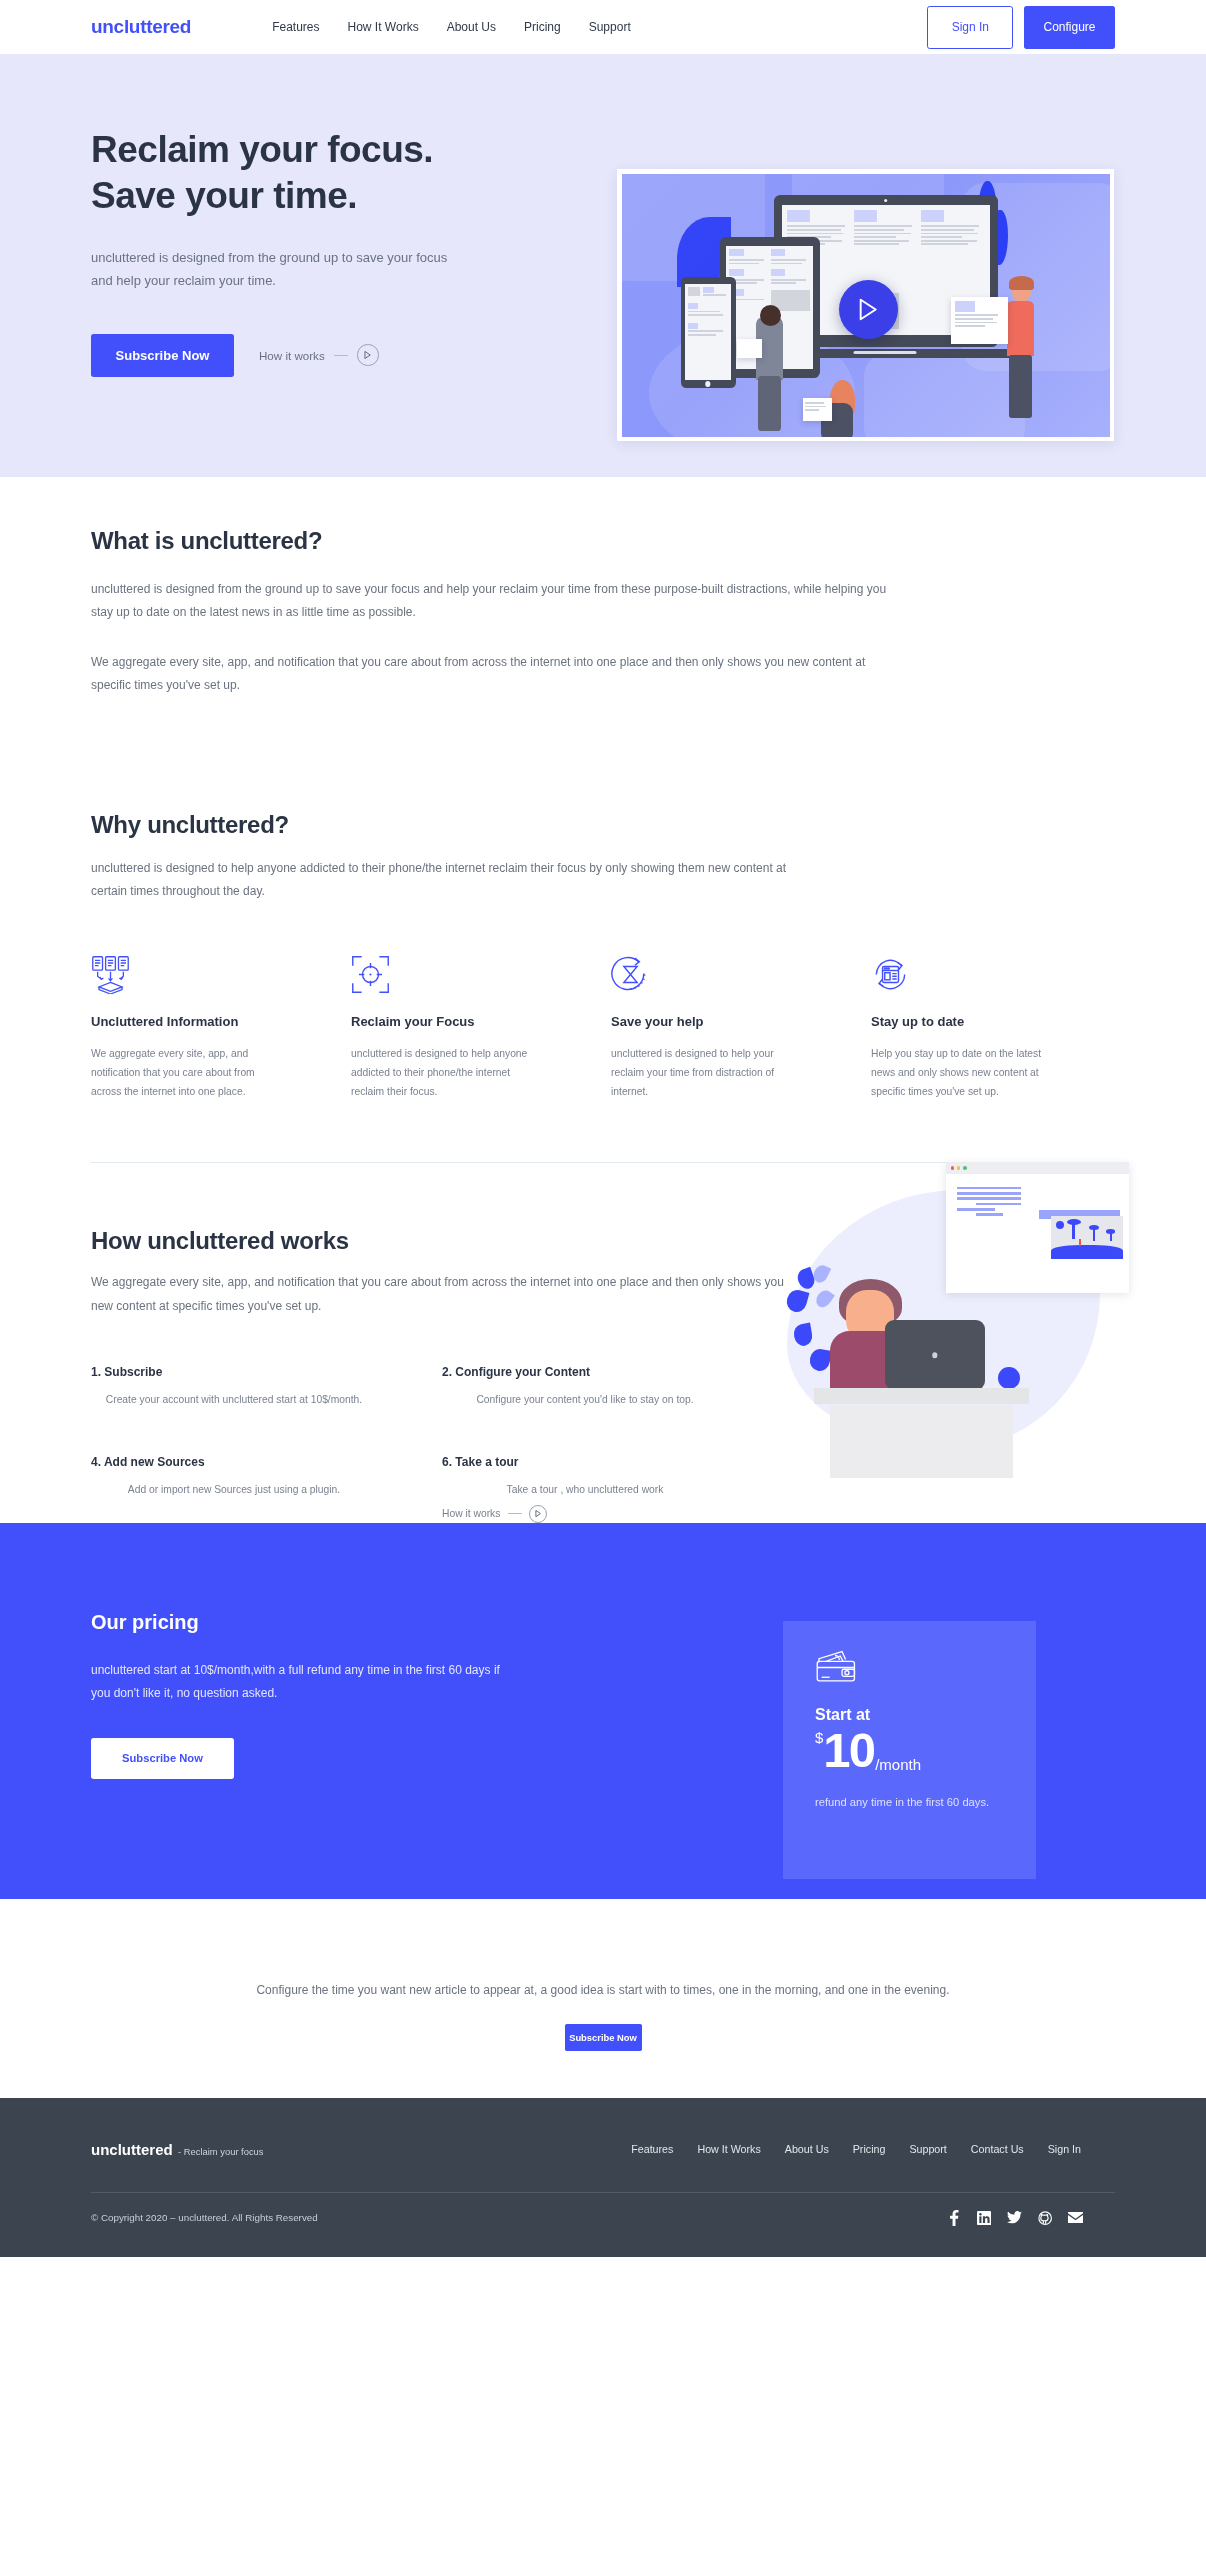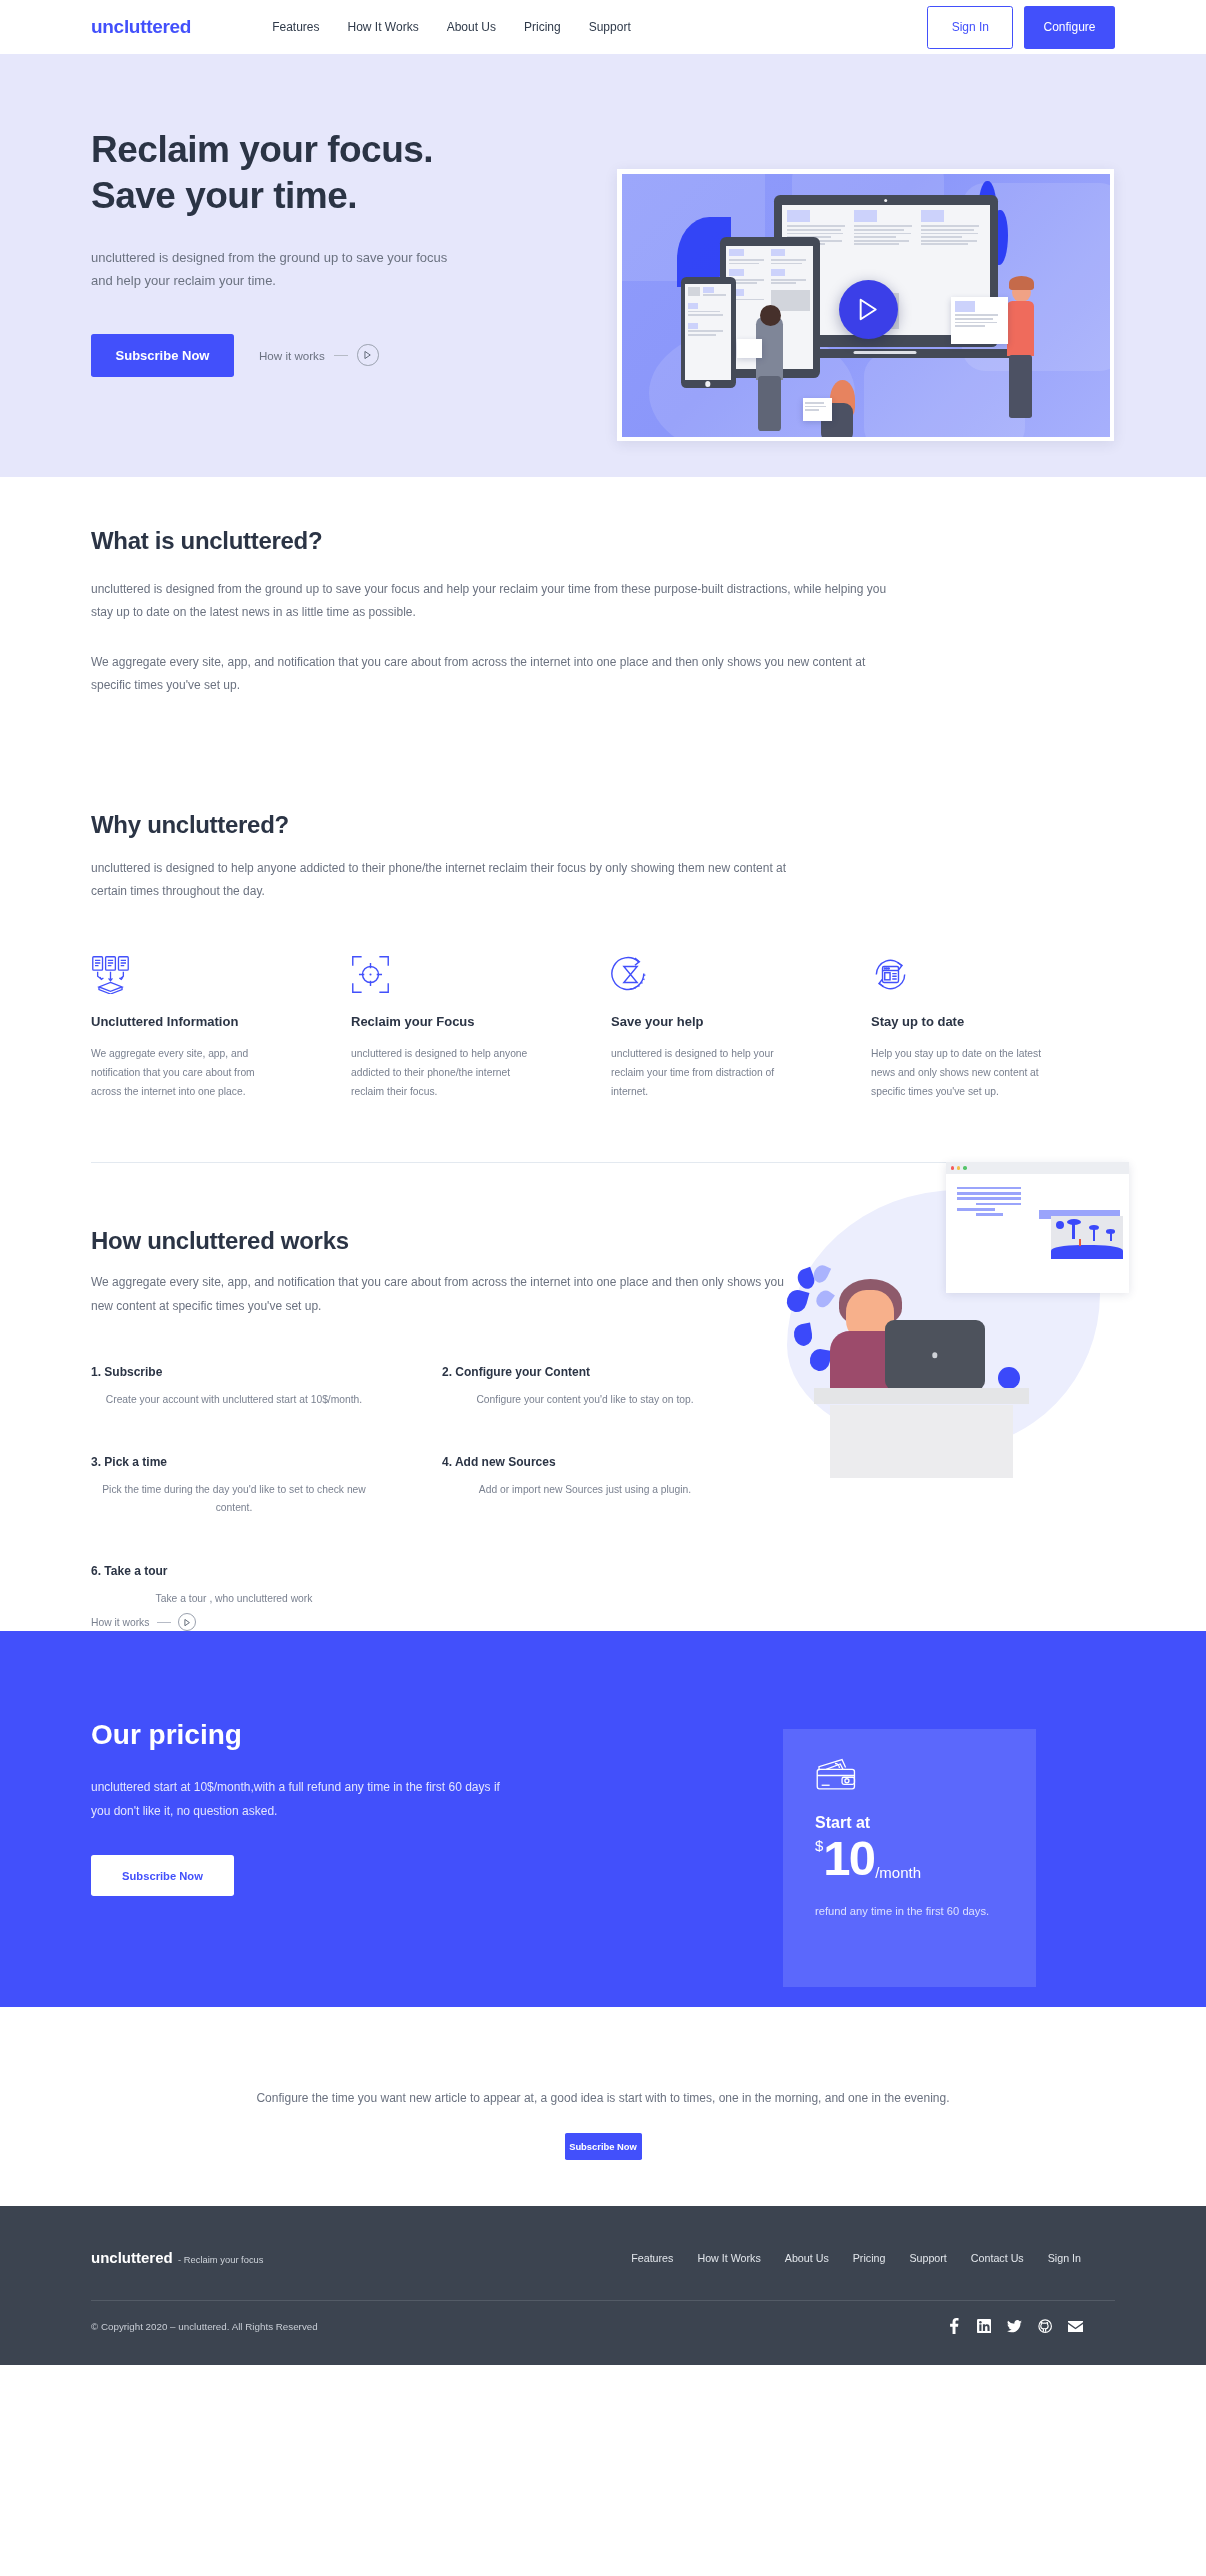--- a/index.html
+++ b/index.html
@@ -213,21 +213,21 @@
   .ha2-leaf{position:absolute;background:#3b49fa;border-radius:50% 0 50% 50%;}
 
   
   .pricing {
     background: #4250FB;
     height: 376px;
     position: relative;
     padding: 0 91px;
   }
   .pricing-left { padding-top: 88px; width: 483px; }
-  .pricing h2 { font-size: 28px; color:#ffffff; font-weight: bold; }
+  .pricing h2 { font-size: 20px; color:#ffffff; font-weight: bold; }
   .pricing p { margin-top: 25px; font-size: 12px; line-height:1.95; color:#E4E6FE; max-width: 421px; }
   .btn-white {
     margin-top: 32px; width: 143px; height: 41px;
     background:#ffffff; color:#4250FB; border:none; border-radius:2.7px;
     font-size:11.2px; font-weight:bold; cursor:pointer;
     font-family:"Liberation Sans", sans-serif;
   }
   .price-card {
     position:absolute; left:783px; top:98px;
     width: 253px; height: 258px;
@@ -537,24 +537,20 @@
     <div class="steps">
       <div>
         <div class="step-title">1. Subscribe</div>
         <div class="step-desc">Create your account with uncluttered start at 10$/month.</div>
       </div>
       <div>
         <div class="step-title">2. Configure your Content</div>
         <div class="step-desc">Configure your content you'd like to stay on top.</div>
       </div>
       <div>
-        <div class="step-title">3. Pick a time</div>
-        <div class="step-desc">Pick the time during the day you'd like to set to check new content.</div>
-      </div>
-      <div>
         <div class="step-title">4. Add new Sources</div>
         <div class="step-desc">Add or import new Sources just using a plugin.</div>
       </div>
       <div>
         <div class="step-title">6. Take a tour</div>
         <div class="step-desc">Take a tour , who uncluttered work</div>
         <div class="step-howlink">
           <span>How it works</span>
           <span class="dash"></span>
           <span class="play-ring">

